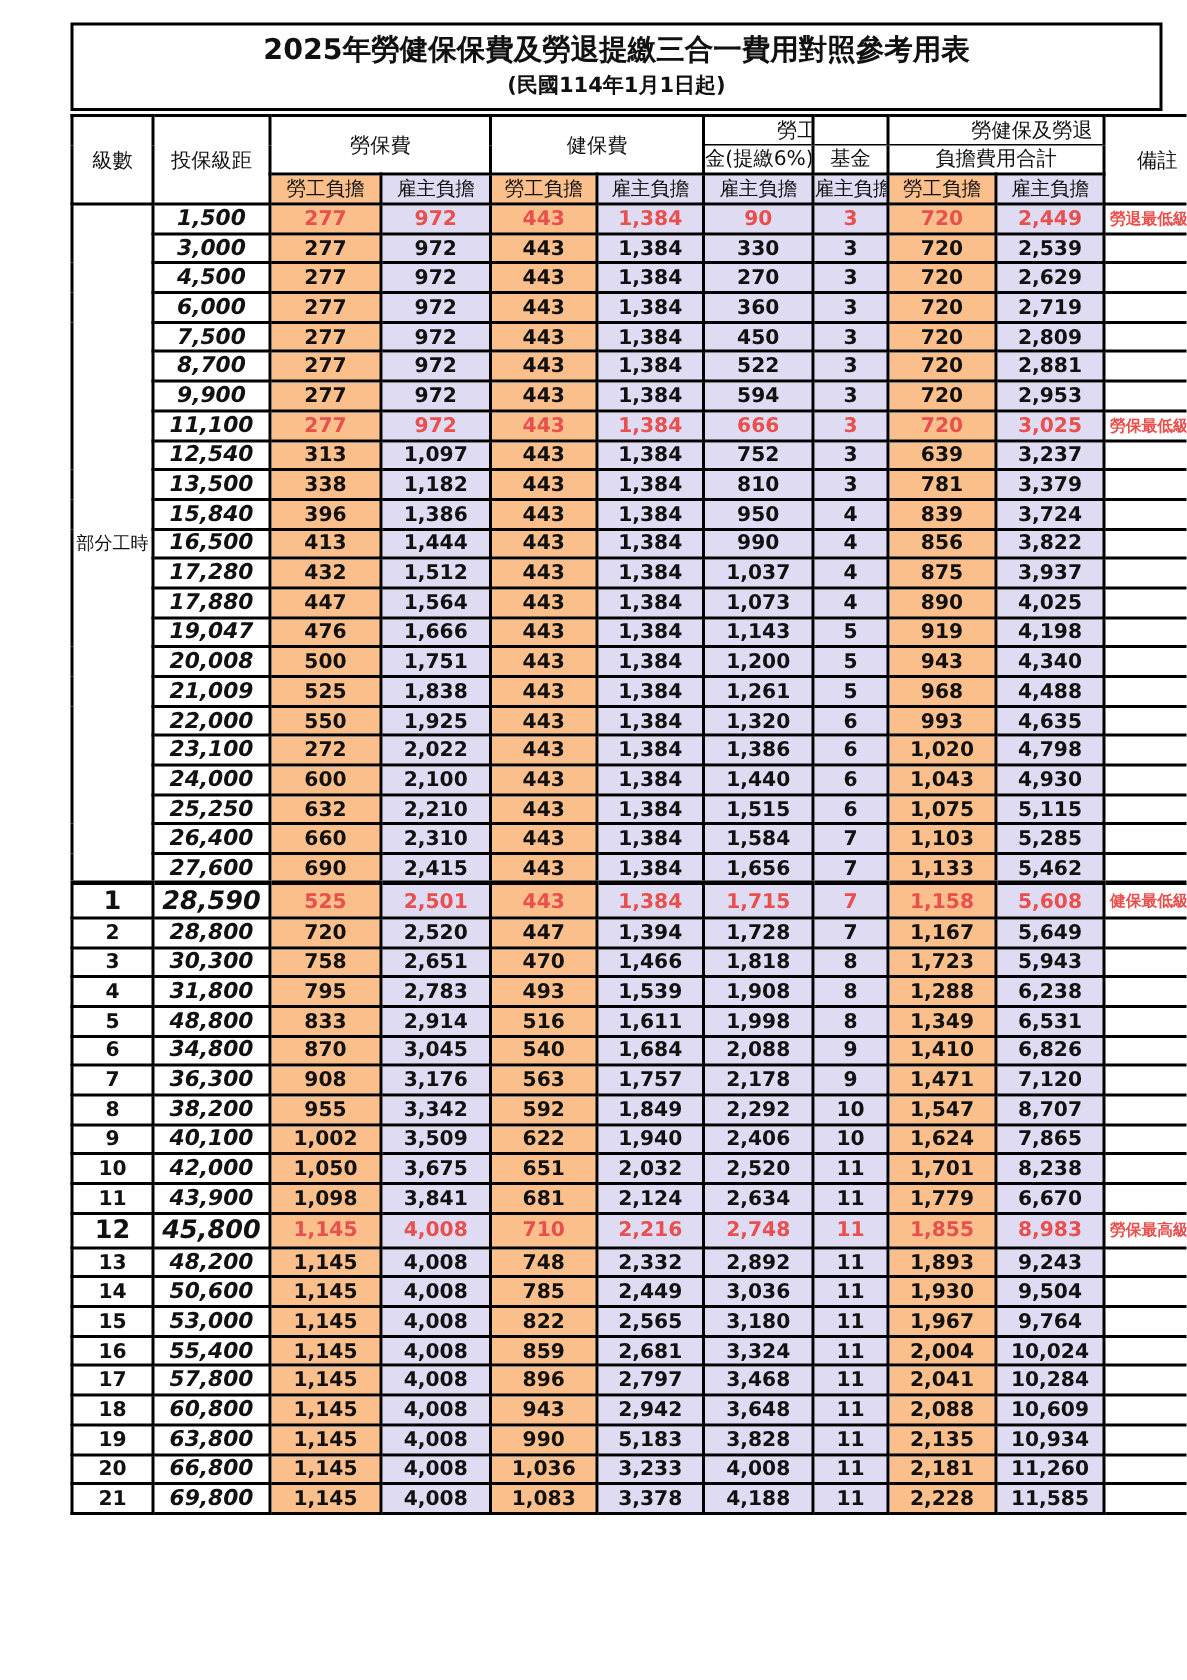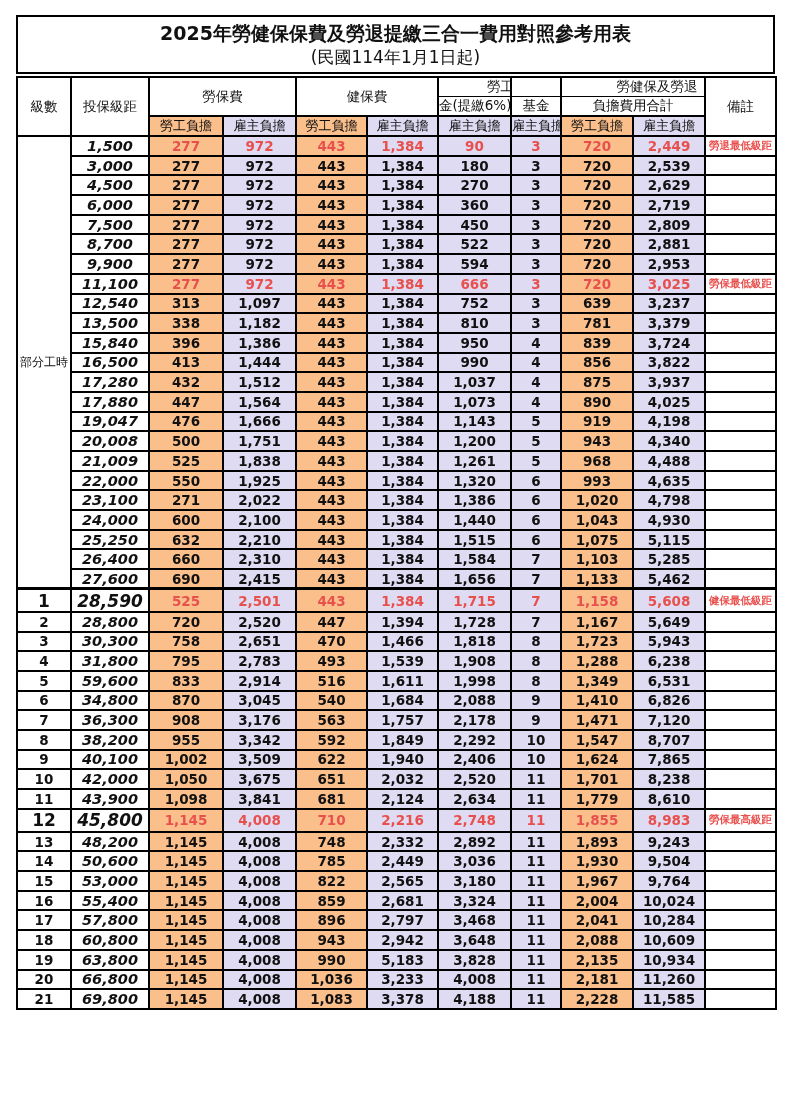--- a/index.html
+++ b/index.html
@@ -8,29 +8,29 @@
     --red:#E8504D;
     --line:#000000;
   }
   *{ box-sizing:border-box; }
   html,body{ margin:0; padding:0; }
   body{
     width:791px; height:1120px; background:#ffffff;
     font-family:"DejaVu Sans","Liberation Sans",sans-serif;
     color:#111;
   }
-  .page{ padding:15px 16px 0 16px; }
+  .page{ padding:15px 16px 0 16px;margin-left:31px; }
 
   .title-box{
     border:2px solid var(--line);
     text-align:center;
     padding:3px 0 4px 0;
   }
   .title-box .t1{ font-size:19px; font-weight:700; line-height:27px; }
-  .title-box .t2{ font-size:17px; font-weight:400; line-height:21px; }
+  .title-box .t2{ font-size:14px; font-weight:700; line-height:21px; }
 
   table.fee-table{
     border-collapse:collapse;
     table-layout:fixed;
     width:759px;
     margin-top:2px;
   }
   th,td{
     border:2px solid var(--line);
     text-align:center;
@@ -143,21 +143,21 @@
           <td class="val emp">720</td>
           <td class="val er">2,449</td>
           <td class="remark">勞退最低級距</td>
         </tr>
         <tr>
           <td class="bracket">3,000</td>
           <td class="val emp">277</td>
           <td class="val er">972</td>
           <td class="val emp">443</td>
           <td class="val er">1,384</td>
-          <td class="val er">180</td>
+          <td class="val er">330</td>
           <td class="val er">3</td>
           <td class="val emp">720</td>
           <td class="val er">2,539</td>
           <td class="remark"></td>
         </tr>
         <tr>
           <td class="bracket">4,500</td>
           <td class="val emp">277</td>
           <td class="val er">972</td>
           <td class="val emp">443</td>
@@ -343,21 +343,21 @@
           <td class="val emp">443</td>
           <td class="val er">1,384</td>
           <td class="val er">1,320</td>
           <td class="val er">6</td>
           <td class="val emp">993</td>
           <td class="val er">4,635</td>
           <td class="remark"></td>
         </tr>
         <tr>
           <td class="bracket">23,100</td>
-          <td class="val emp">271</td>
+          <td class="val emp">272</td>
           <td class="val er">2,022</td>
           <td class="val emp">443</td>
           <td class="val er">1,384</td>
           <td class="val er">1,386</td>
           <td class="val er">6</td>
           <td class="val emp">1,020</td>
           <td class="val er">4,798</td>
           <td class="remark"></td>
         </tr>
         <tr>
@@ -455,21 +455,21 @@
           <td class="val emp">493</td>
           <td class="val er">1,539</td>
           <td class="val er">1,908</td>
           <td class="val er">8</td>
           <td class="val emp">1,288</td>
           <td class="val er">6,238</td>
           <td class="remark"></td>
         </tr>
         <tr>
           <td class="level">5</td>
-          <td class="bracket">59,600</td>
+          <td class="bracket">48,800</td>
           <td class="val emp">833</td>
           <td class="val er">2,914</td>
           <td class="val emp">516</td>
           <td class="val er">1,611</td>
           <td class="val er">1,998</td>
           <td class="val er">8</td>
           <td class="val emp">1,349</td>
           <td class="val er">6,531</td>
           <td class="remark"></td>
         </tr>
@@ -541,21 +541,21 @@
         <tr>
           <td class="level">11</td>
           <td class="bracket">43,900</td>
           <td class="val emp">1,098</td>
           <td class="val er">3,841</td>
           <td class="val emp">681</td>
           <td class="val er">2,124</td>
           <td class="val er">2,634</td>
           <td class="val er">11</td>
           <td class="val emp">1,779</td>
-          <td class="val er">8,610</td>
+          <td class="val er">6,670</td>
           <td class="remark"></td>
         </tr>
         <tr class="red big">
           <td class="level">12</td>
           <td class="bracket">45,800</td>
           <td class="val emp">1,145</td>
           <td class="val er">4,008</td>
           <td class="val emp">710</td>
           <td class="val er">2,216</td>
           <td class="val er">2,748</td>

